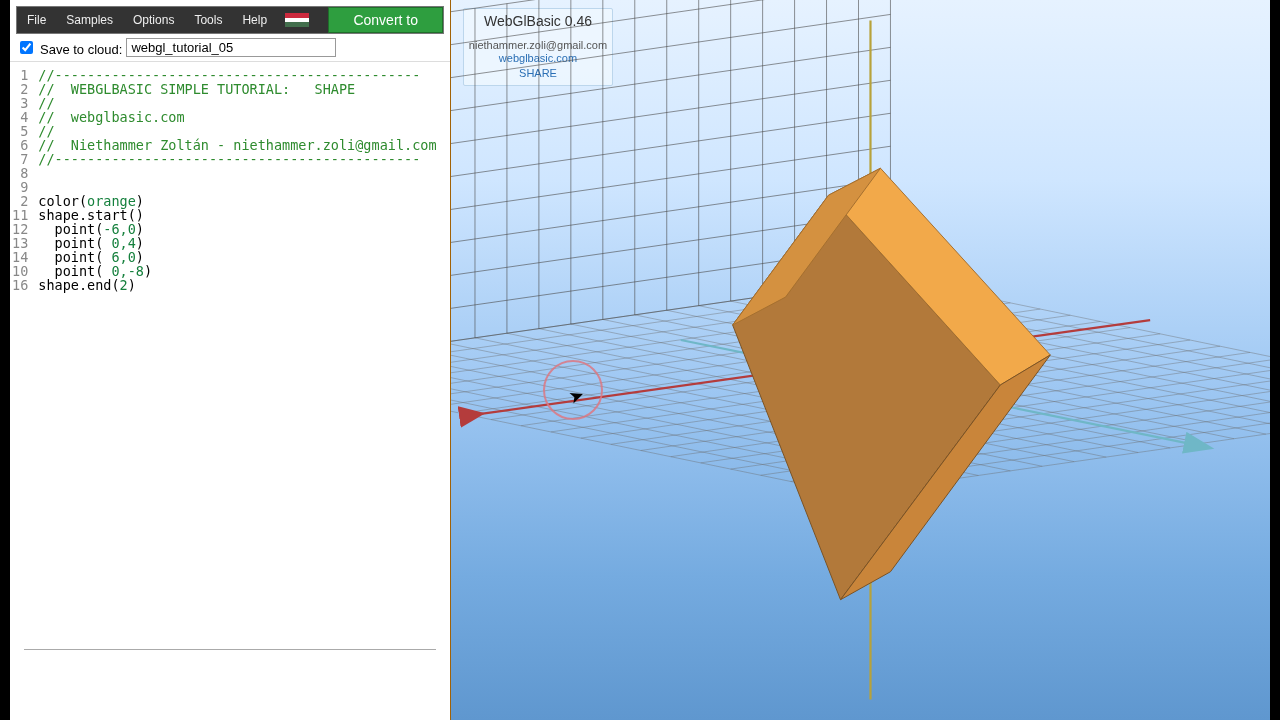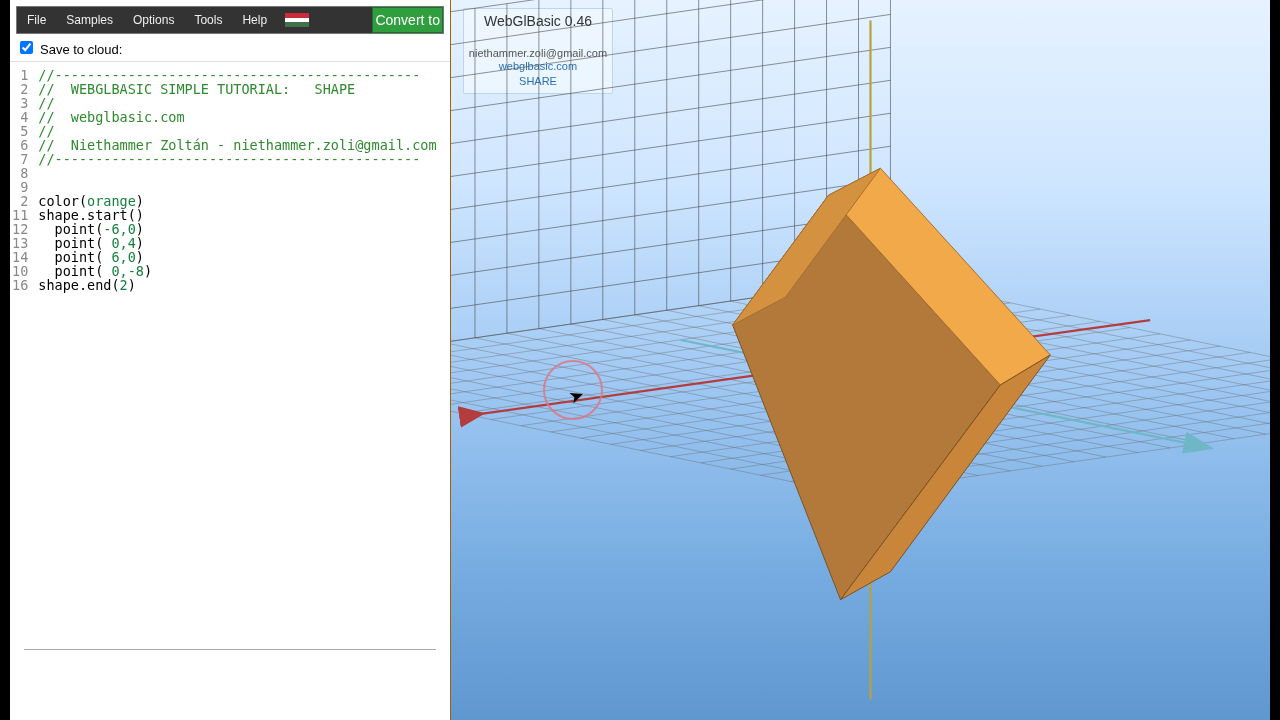--- a/index.html
+++ b/index.html
@@ -6,40 +6,40 @@
   #app{position:relative;left:10px;top:0;width:1260px;height:720px;background:#fff;display:flex}
   
   #editor-pane{width:440px;height:100%;background:#fff;display:flex;flex-direction:column;border-right:1px solid #a16207}
   #menubar{display:flex;align-items:center;background:#333;border:1px solid #777;margin:6px 6px 2px 6px}
   .menu-item{color:#eee;font-size:12px;padding:5px 10px;cursor:pointer}
   #flag{width:24px;height:14px;margin:0 8px;display:flex;flex-direction:column}
   #flag span{flex:1}
   #flag .r{background:#cd2a3e}
   #flag .w{background:#fff}
   #flag .g{background:#436f4d}
-  #convert-btn{margin-left:auto;background:#2e9e3f;color:#fff;font-size:14px;padding:4px 2px;border:1px solid #1f6e2a;cursor:pointer}
+  #convert-btn{margin-left:auto;background:#2e9e3f;color:#fff;font-size:14px;padding:4px 24px;border:1px solid #1f6e2a;cursor:pointer}
   #cloud-row{display:flex;align-items:flex-end;padding:2px 6px 4px 6px;font-size:13px}
   #cloud-row input[type=text]{font-size:13px;border:1px solid #999;padding:1px 4px;width:200px;margin-left:4px}
   #cloud-row label{margin-left:4px}
   
   #code{flex:1;overflow:auto;font-family:Consolas,Menlo,monospace;font-size:13.5px;line-height:14px;display:flex;border-top:1px solid #ddd}
   #gutter{background:#fff;text-align:right;color:#888;padding:6px 6px 6px 2px;user-select:none}
   #gutter div{height:14px}
   #lines{padding:6px 4px;white-space:pre}
   #lines div{height:14px}
   .cmt{color:#2e8b2e}
   .fn{color:#000000}
   .arg{color:#15803d}
   #hr{border-top:1px solid #aaa;margin:0 14px}
   
   #viewport{position:relative;flex:1;height:100%;
     background:linear-gradient(to bottom,#e6f2ff 0%,#cfe6ff 25%,#9cc6f2 55%,#75abe0 80%,#5f97cf 100%)}
   #credits{position:absolute;left:12px;top:8px;width:148px;background:rgba(240,248,255,.75);
     border:1px solid #bcd6ec;text-align:center;font-size:11px;color:#555;padding:4px 0;border-radius:2px}
-  #credits .title{font-size:14px;color:#333;margin-bottom:18px}
+  #credits .title{font-size:14px;color:#333;margin-bottom:10px}
   #credits a{color:#2a6fb5;display:block;line-height:15px}
   svg{position:absolute;left:0;top:0;width:100%;height:100%}
   .grid line{stroke:#4a4a4a;stroke-width:.6}
   .grid-faint line{stroke:#6a6a6a;stroke-width:.45;opacity:.9}
   #ring{position:absolute;width:56px;height:56px;border:2px solid rgba(220,120,130,.85);border-radius:50%;
     left:92px;top:360px}
   #cursor{position:absolute;left:118px;top:385px;font-size:18px;color:#000;transform:rotate(-20deg)}
 </style>
 </head>
 <body>
@@ -56,20 +56,21 @@
       <span id="flag">
           <span class="r"></span>
           <span class="w"></span>
           <span class="g"></span>
         </span>
       <span id="convert-btn">Convert to</span>
     </div>
     <div id="cloud-row">
       <input type="checkbox" checked="" style="">
       <label>Save to cloud:</label>
+      <input type="text" value="webgl_tutorial_05" style="">
     </div>
 
     <div id="code">
       <div id="gutter">
           <div>1</div>
           <div>2</div>
           <div>3</div>
           <div>4</div>
           <div>5</div>
           <div>6</div>

